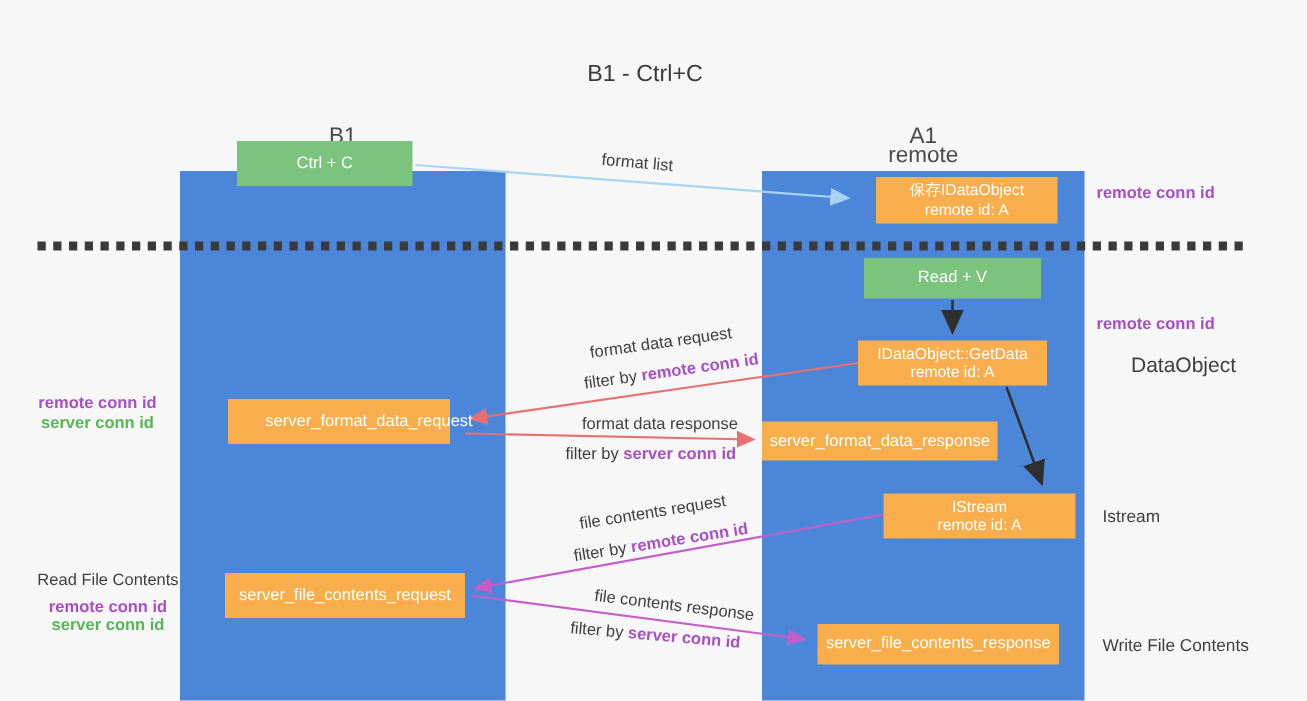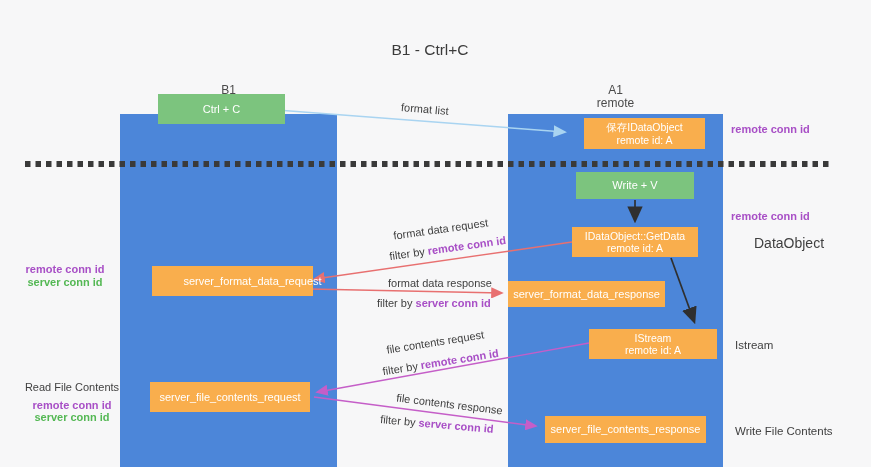--- a/index.html
+++ b/index.html
@@ -8,21 +8,21 @@
     --red-arrow:#e87070; --magenta-arrow:#c55ec8; --blue-arrow:#a9d4f1; --black-arrow:#2f2f2f;
     --dashed-line:#3a3a3a;
   }
   *{margin:0;padding:0;box-sizing:border-box;}
   html,body{width:871px;height:467px;overflow:hidden;}
   body{font-family:"Liberation Sans", sans-serif;background:var(--bg);position:relative;}
   .stage{position:absolute;inset:0;width:871px;height:467px;}
   .abs{position:absolute;margin-top:36px;}
   .column{background:var(--column-blue);}
   .title{width:200px;left:330px;top:4px;text-align:center;font-size:15.5px;line-height:19px;color:#3b3b3b;}
-  .col-header{text-align:center;font-size:12px;line-height:13px;color:#4a4a4a;top:48px;}
+  .col-header{text-align:center;font-size:15px;line-height:13px;color:#4a4a4a;top:48px;}
   .box{display:flex;flex-direction:column;align-items:center;justify-content:center;
        color:var(--box-text);font-size:11px;line-height:13px;text-align:center;white-space:nowrap;}
   .green{background:var(--green-box);}
   .orange{background:var(--orange-box);}
   .box.small{font-size:10.5px;line-height:12.5px;}
   .lbl{font-size:11px;line-height:12.5px;color:var(--dark-text);white-space:nowrap;}
   .purple{color:var(--purple-text);font-weight:bold;}
   .greenlbl{color:var(--green-text);font-weight:bold;}
   .key{color:var(--purple-text);font-weight:bold;}
   .center{text-align:center;}
@@ -81,40 +81,40 @@
     </div>
 
     <div class="abs col-header" style="left:120px;width:217px;">
       <div>B1</div>
     </div>
     <div class="abs col-header" style="left:508px;width:215px;">
       <div>A1</div>
       <div>remote</div>
     </div>
 
-    <div class="box green" style="left:158px;top:94px;width:127px;height:30px;">
+    <div class="box green" style="left:158px;top:94px;width:117px;height:30px;">
       <span>Ctrl + C</span>
     </div>
     <div class="box green" style="left:576px;top:172px;width:118px;height:27px;">
-      <span>Write + V</span>
+      <span>Read + V</span>
     </div>
 
     <div class="box orange small" style="left:584px;top:118px;width:121px;height:31px;">
       <span>保存IDataObject</span>
       <span>remote id: A</span>
     </div>
     <div class="box orange small" style="left:572px;top:227px;width:126px;height:30px;">
       <span>IDataObject::GetData</span>
       <span>remote id: A</span>
     </div>
     <div class="box orange small" style="left:589px;top:329px;width:128px;height:30px;">
       <span>IStream</span>
       <span>remote id: A</span>
     </div>
-    <div class="box orange" style="left:152px;top:266px;width:161px;height:30px;padding-left:40px;">
+    <div class="box orange" style="left:152px;top:266px;width:148px;height:30px;padding-left:40px;">
       <span>server_format_data_request</span>
     </div>
     <div class="box orange" style="left:508px;top:281px;width:157px;height:26px;">
       <span>server_format_data_response</span>
     </div>
     <div class="box orange" style="left:150px;top:382px;width:160px;height:30px;">
       <span>server_file_contents_request</span>
     </div>
     <div class="box orange" style="left:545px;top:416px;width:161px;height:27px;">
       <span>server_file_contents_response</span>

